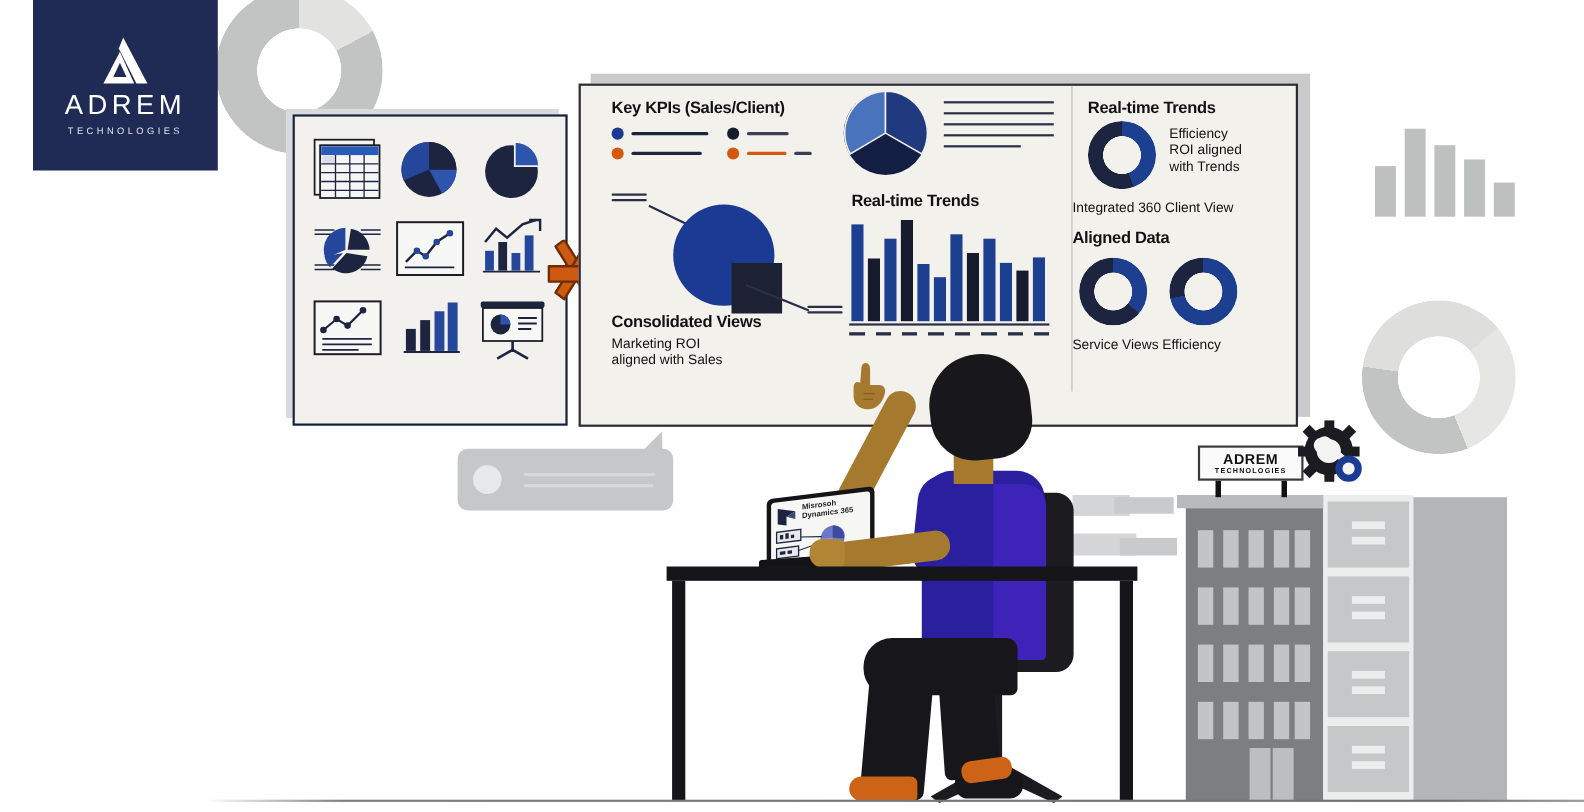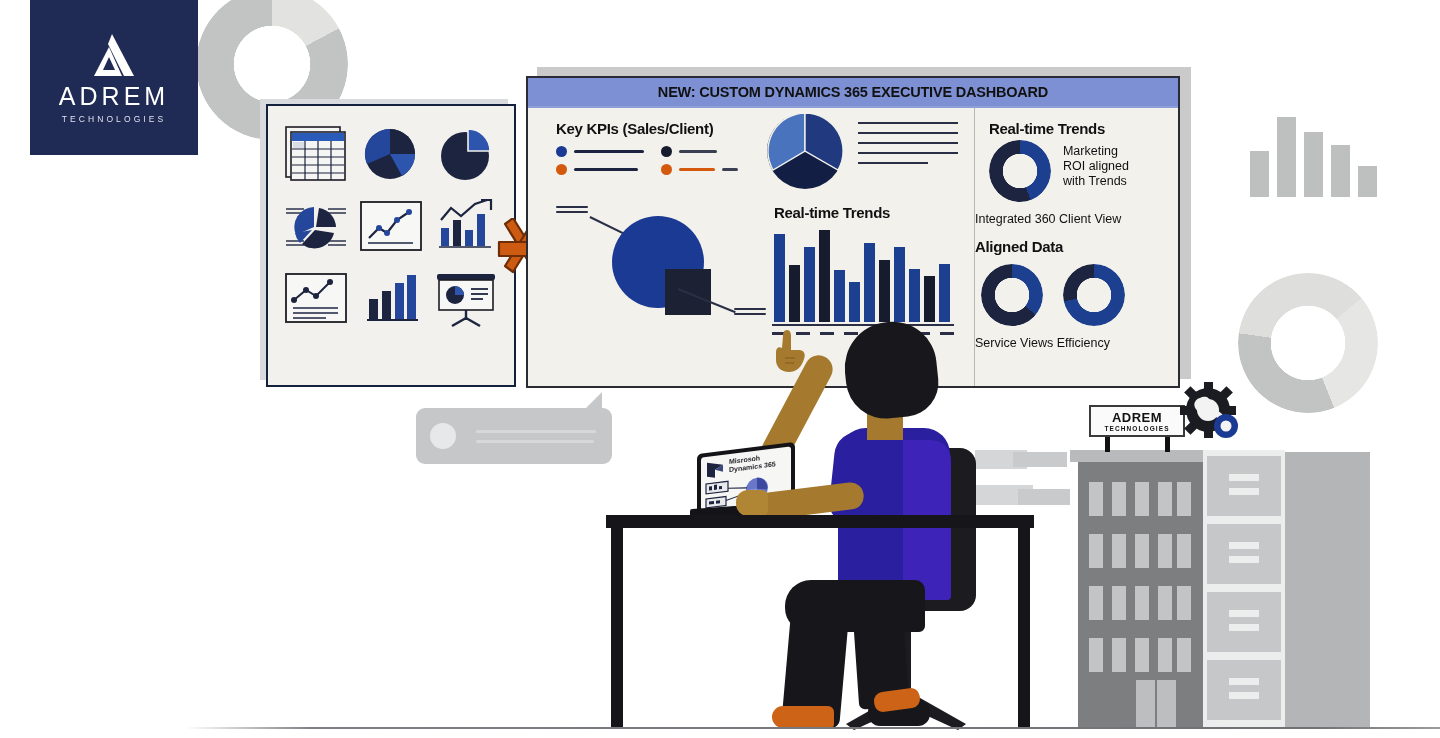--- a/index.html
+++ b/index.html
@@ -380,23 +380,20 @@
   <svg class="arrow-x" viewBox="0 0 82 62" data-interactable="false">
     <g stroke="#6e2d06" stroke-width="2.2" fill="#cc5a11" stroke-linejoin="round">
       <path d="M8 6 L16 0 L46 48 L38 54 Z"></path>
       <path d="M38 0 L46 6 L16 54 L8 48 Z"></path>
       <path d="M2 24 L48 24 L48 14 L78 31 L48 48 L48 38 L2 38 Z"></path>
     </g>
   </svg>
 
   <div class="dash-shadow" data-interactable="false"></div>
   <div class="dash" data-interactable="false">
-    <div class="dash-header" data-interactable="false">
-      <span class="dash-header-text" data-interactable="false">NEW: CUSTOM DYNAMICS 365 EXECUTIVE DASHBOARD</span>
-    </div>
 
     <div class="dash-body" data-interactable="false">
 
       <div class="col-left" data-interactable="false">
         <div class="h-bold" data-interactable="false">Key KPIs (Sales/Client)</div>
 
         <div class="kpi-rows" data-interactable="false">
           <div class="kpi-item" data-interactable="false">
             <span class="dot blue" data-interactable="false"></span>
             <span class="ln navy" style="width:70px" data-interactable="false"></span>
@@ -426,20 +423,25 @@
           <circle cx="48" cy="52" r="46" fill="#1b3a93"></circle>
           <path d="M55 59 L101 59 L101 105 L55 105 Z" fill="#1c2134"></path>
         </svg>
 
         <div class="lead" style="left:150px; top:180px; width:62px; transform: rotate(22deg);" data-interactable="false"></div>
         <div class="stack-lines" style="left:206px; top:200px; width:32px;" data-interactable="false">
           <i></i>
             <i></i>
         </div>
 
+        <div style="position:absolute; left:28px; top:206px;" data-interactable="false">
+          <div class="h-bold" data-interactable="false">Consolidated Views</div>
+          <div class="h-sub" style="margin-top:4px" data-interactable="false">Marketing ROI</div>
+          <div class="h-sub" data-interactable="false">aligned with Sales</div>
+        </div>
       </div>
 
       <div class="col-mid" data-interactable="false">
         <svg style="position:absolute;left:6px;top:4px" width="78" height="78" viewBox="0 0 78 78" data-interactable="false">
           <circle cx="39" cy="39" r="38" fill="#131e44"></circle>
           <path d="M39 39 L39 1 A38 38 0 0 0 7 58 Z" fill="#4a73bd" stroke="#f2f1ec" stroke-width="1.4"></path>
           <path d="M39 39 L39 1 A38 38 0 0 1 72 58 Z" fill="#20397f" stroke="#f2f1ec" stroke-width="1.4"></path>
         </svg>
 
         <div style="position:absolute; left:98px; top:14px; width:100px;" data-interactable="false">
@@ -473,21 +475,21 @@
 
       <div class="col-right" data-interactable="false">
         <div class="h-bold" data-interactable="false">Real-time Trends</div>
 
         <div style="position:absolute; left:14px; top:32px; width:62px; height:62px; --h:17px;" class="donut donut-hole" data-interactable="false">
           <div style="width:100%;height:100%;border-radius:50%;
                       background: conic-gradient(from 0deg, #1c3f8f 0deg 160deg, #1c2440 160deg 360deg);"></div>
         </div>
 
         <div style="position:absolute; left:88px; top:36px;" data-interactable="false">
-          <div class="h-sub" data-interactable="false">Marketing</div>
+          <div class="h-sub" data-interactable="false">Efficiency</div>
           <div class="h-sub" data-interactable="false">ROI aligned</div>
           <div class="h-sub" data-interactable="false">with Trends</div>
         </div>
 
         <div class="h-cap" style="position:absolute; left:0px; top:104px;" data-interactable="false">Integrated 360 Client View</div>
 
         <div class="h-bold" style="position:absolute; left:0px; top:130px;" data-interactable="false">Aligned Data</div>
 
         <div style="position:absolute; left:6px; top:156px; width:62px; height:62px; --h:17px;" class="donut donut-hole" data-interactable="false">
           <div style="width:100%;height:100%;border-radius:50%;

